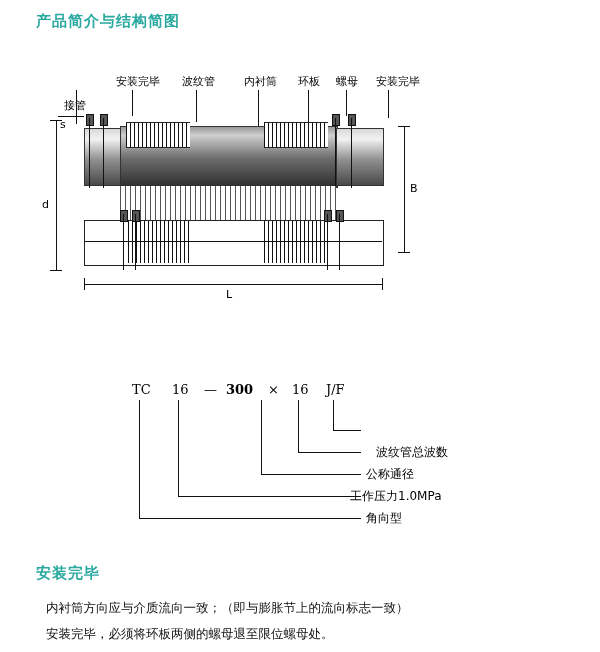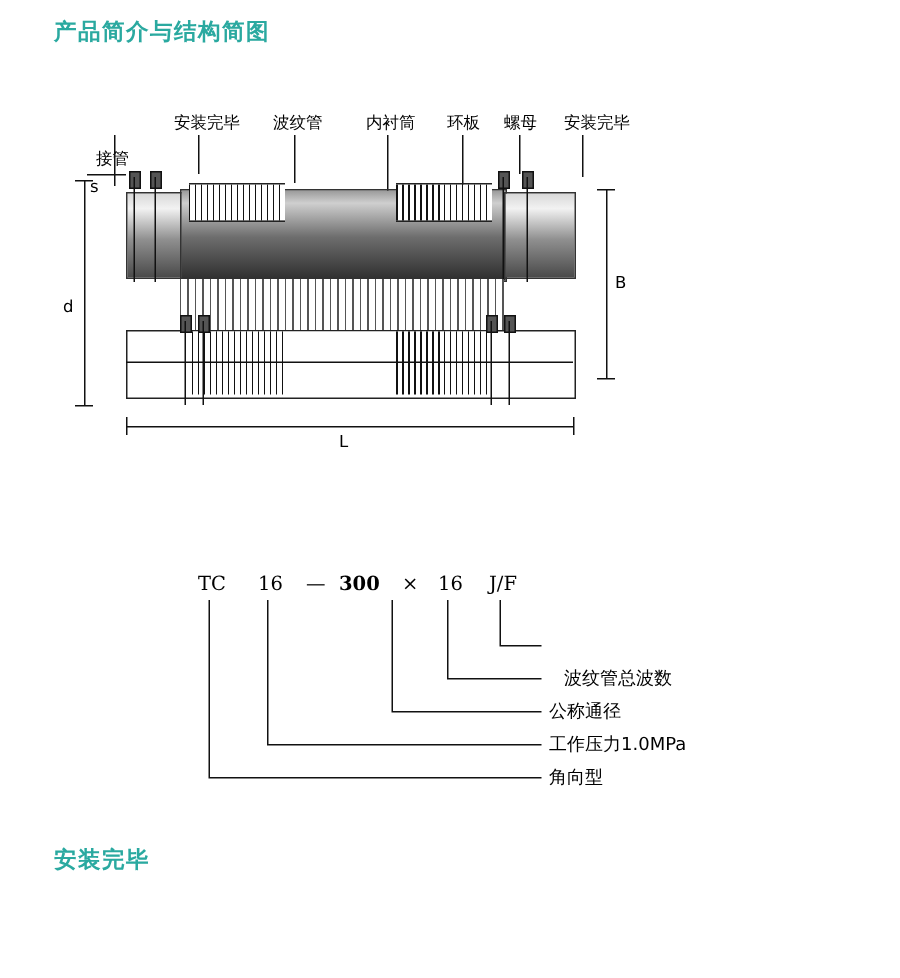--- a/index.html
+++ b/index.html
@@ -204,20 +204,24 @@
     <div class="cline-v" style="left:103px;top:20px;height:118px;"></div>
 
     <div class="cline-h" style="left:297px;top:50px;width:28px;"></div>
     <div class="cline-h" style="left:262px;top:72px;width:63px;"></div>
     <div class="cline-h" style="left:225px;top:94px;width:100px;"></div>
     <div class="cline-h" style="left:142px;top:116px;width:183px;"></div>
     <div class="cline-h" style="left:103px;top:138px;width:222px;"></div>
 
     <div class="code-desc" style="left:340px;top:64px;">波纹管总波数</div>
     <div class="code-desc" style="left:330px;top:86px;">公称通径</div>
-    <div class="code-desc" style="left:330px;top:108px;">工作压力1.0MPa</div>
+    <div class="code-desc" style="left:314px;top:108px;">工作压力1.0MPa</div>
     <div class="code-desc" style="left:330px;top:130px;">角向型</div>
   </div>
 
   <div class="section-title" id="title-3">安装完毕</div>
 
+  <div class="install">
+    <p>内衬筒方向应与介质流向一致；（即与膨胀节上的流向标志一致）</p>
+    <p>安装完毕，必须将环板两侧的螺母退至限位螺母处。</p>
+  </div>
 
 </div>
 
 </body></html>

